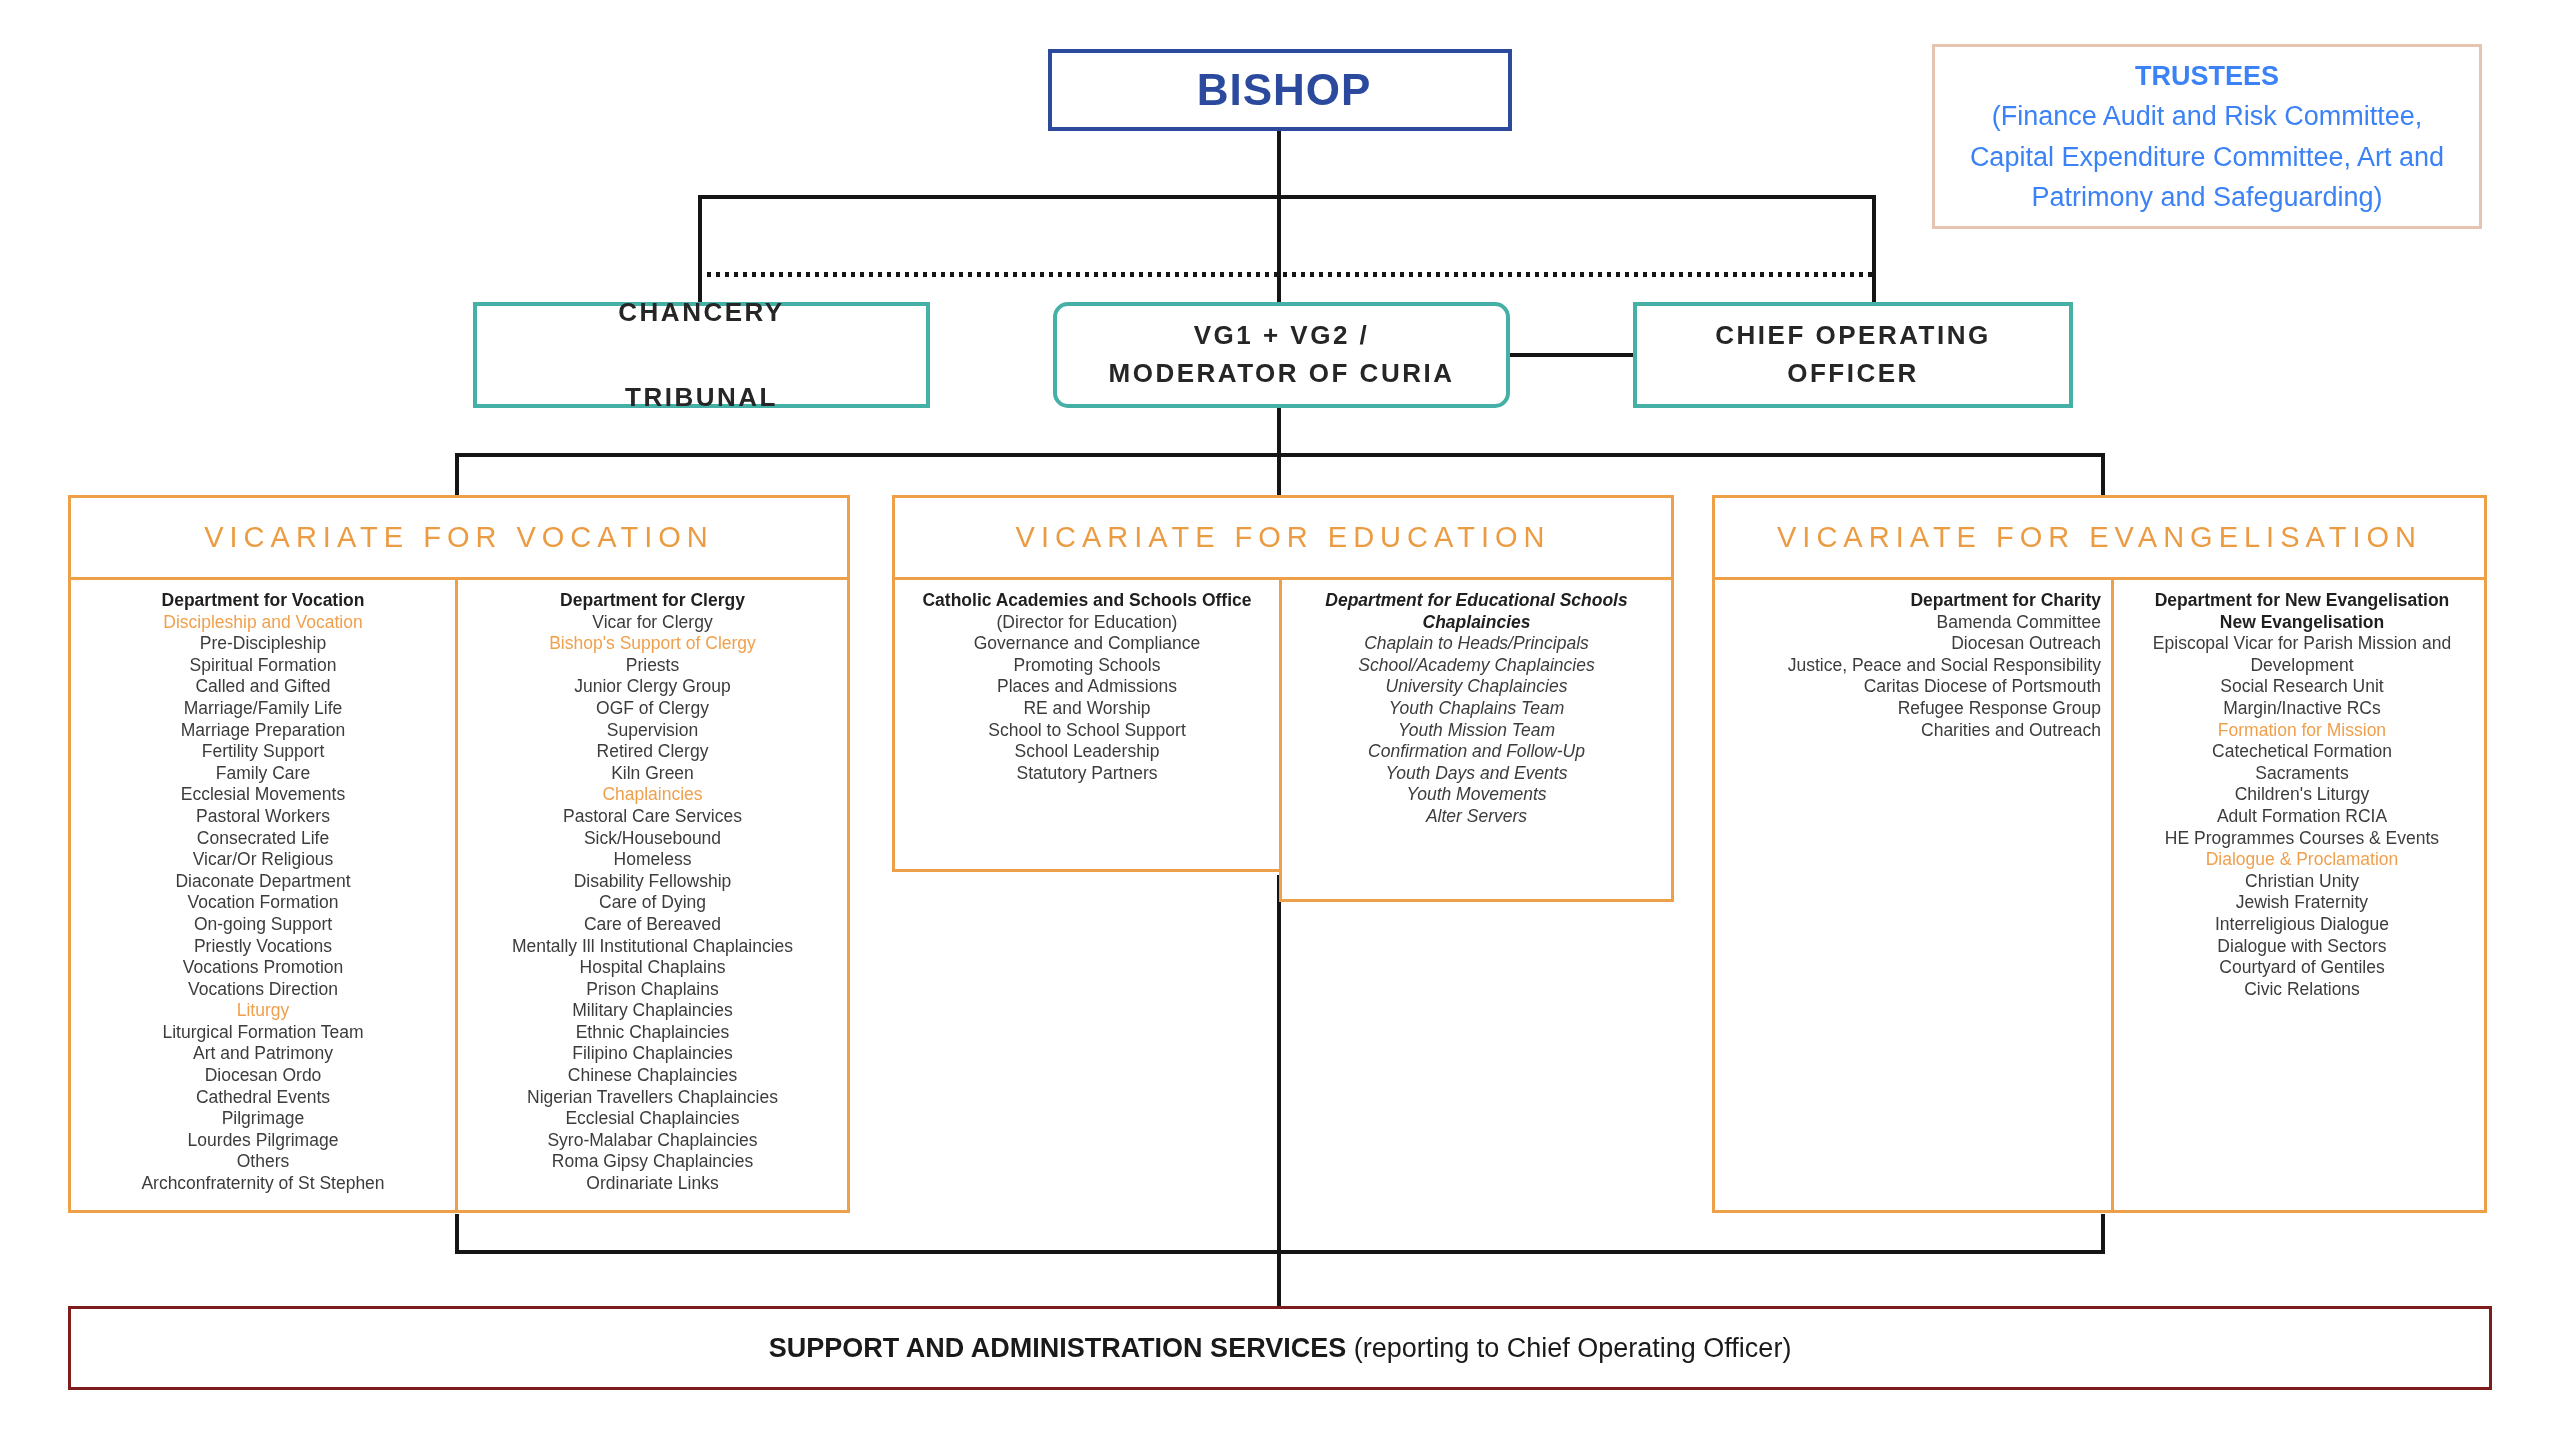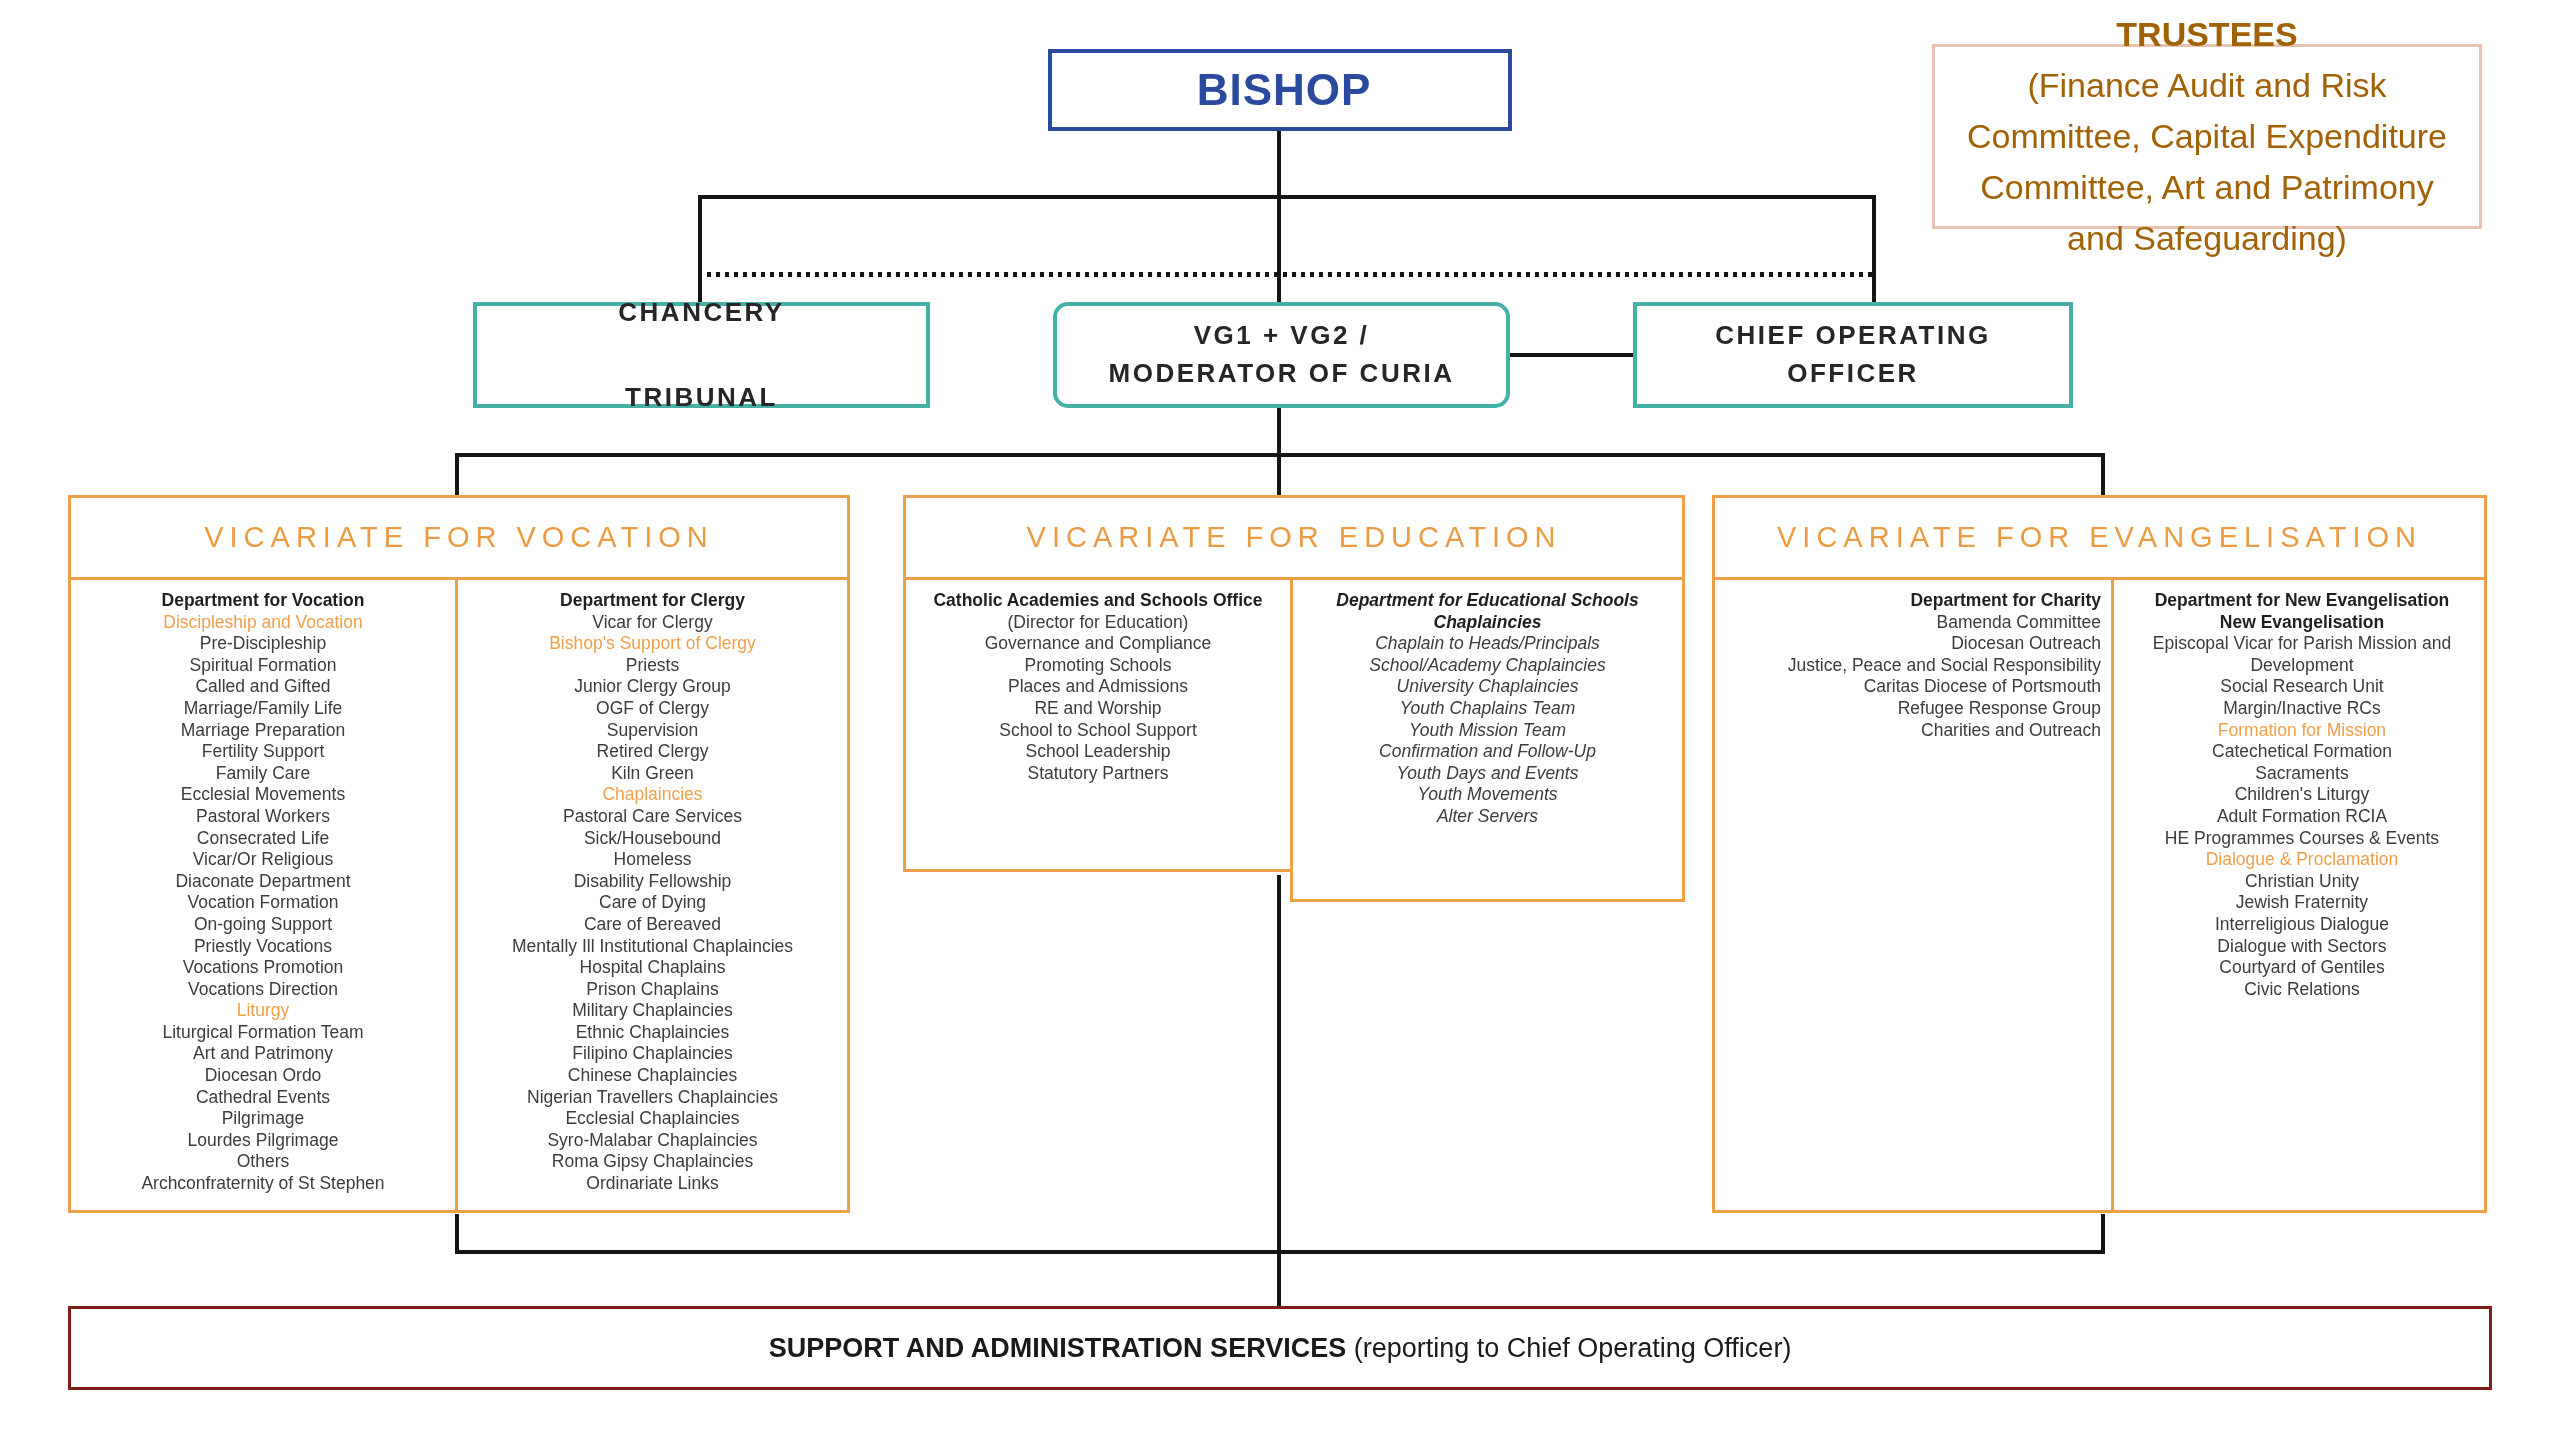--- a/index.html
+++ b/index.html
@@ -10,21 +10,21 @@
   
   .line{position:absolute;background:#151515;}
   .dotted-line{
     position:absolute;height:5px;
     background:repeating-linear-gradient(90deg,#151515 0 4px,transparent 4px 9px);
   }
   
   .box{position:absolute;box-sizing:border-box;background:#ffffff;
        display:flex;align-items:center;justify-content:center;text-align:center;}
   .bishop-box{border:4px solid #2b4a9e;color:#2b4a9e;font-weight:700;font-size:44px;letter-spacing:1px;}
-  .trustees-box{border:3px solid #e7c3b1;color:#a16207;font-size:34px;line-height:1.5;
+  .trustees-box{border:3px solid #e7c3b1;color:#3b82f6;font-size:27px;line-height:1.5;
                 flex-direction:column;padding:26px 26px;}
   .trustees-title{font-weight:700;}
   .teal-box{border:4px solid #45b0a6;color:#262626;font-weight:700;font-size:26px;
             letter-spacing:2.5px;line-height:1.45;flex-direction:column;}
   .support-box{border:3px solid #7f1d1d;color:#1a1a1a;font-size:27px;justify-content:center;}
   .support-box b{font-weight:700;}
   
   .vicariate{position:absolute;}
   .vic-header{box-sizing:border-box;border:3px solid #eea049;background:#fff;height:85px;
               display:flex;align-items:center;justify-content:center;
@@ -139,21 +139,21 @@
             <div class="item">Filipino Chaplaincies</div>
             <div class="item">Chinese Chaplaincies</div>
             <div class="item">Nigerian Travellers Chaplaincies</div>
             <div class="item">Ecclesial Chaplaincies</div>
             <div class="item">Syro-Malabar Chaplaincies</div>
             <div class="item">Roma Gipsy Chaplaincies</div>
             <div class="item">Ordinariate Links</div>
           </div>
         </div>
       </div>
-      <div class="vicariate" style="left: 892px; top: 495px; width: 782px; margin-left: 11px;">
+      <div class="vicariate" style="left: 892px; top: 495px; width: 782px;">
         <div class="vic-header">VICARIATE FOR EDUCATION</div>
         <div class="vic-cols">
           <div class="vic-col" style="width: 390px; height: 295px;">
             <div class="col-header">Catholic Academies and Schools Office</div>
             <div class="item">(Director for Education)</div>
             <div class="item">Governance and Compliance</div>
             <div class="item">Promoting Schools</div>
             <div class="item">Places and Admissions</div>
             <div class="item">RE and Worship</div>
             <div class="item">School to School Support</div>

